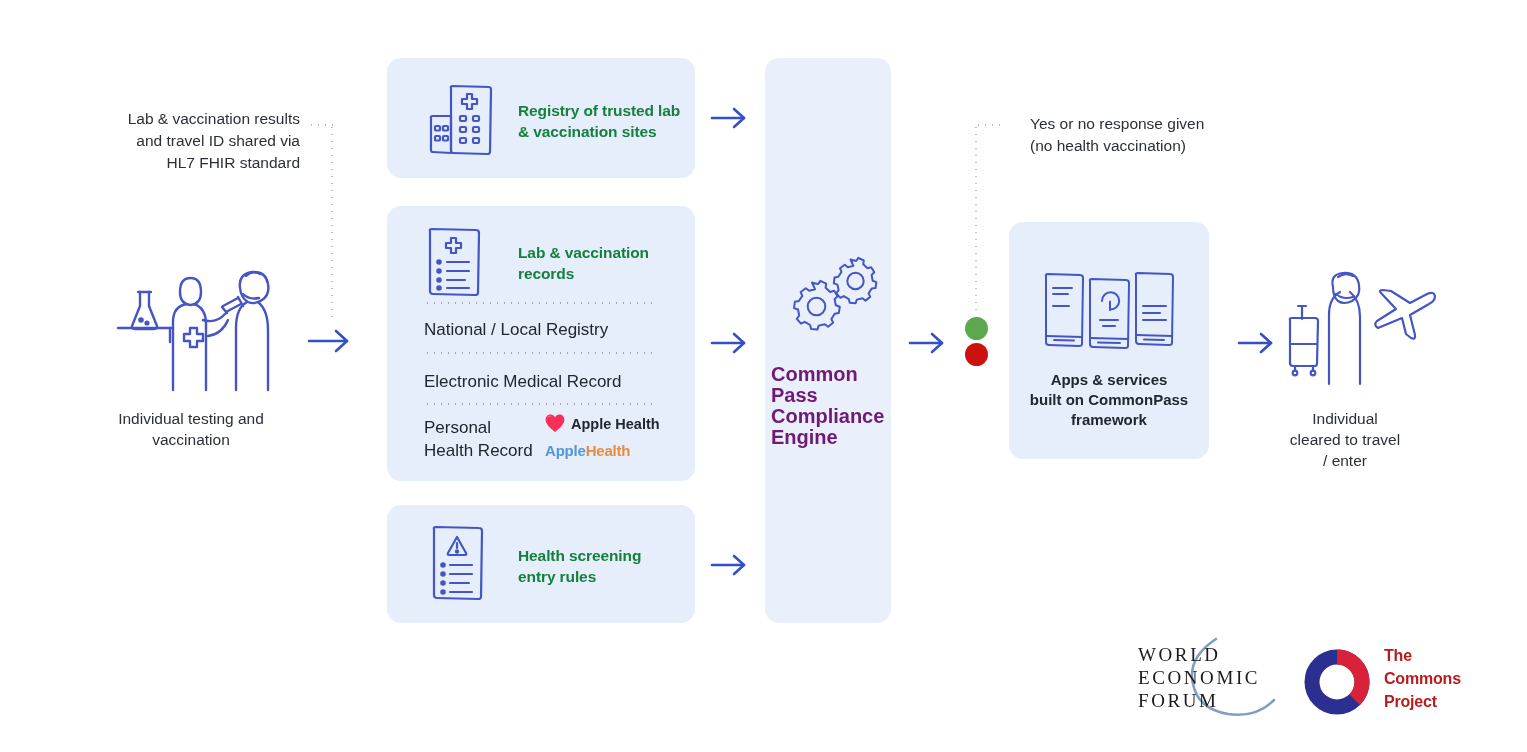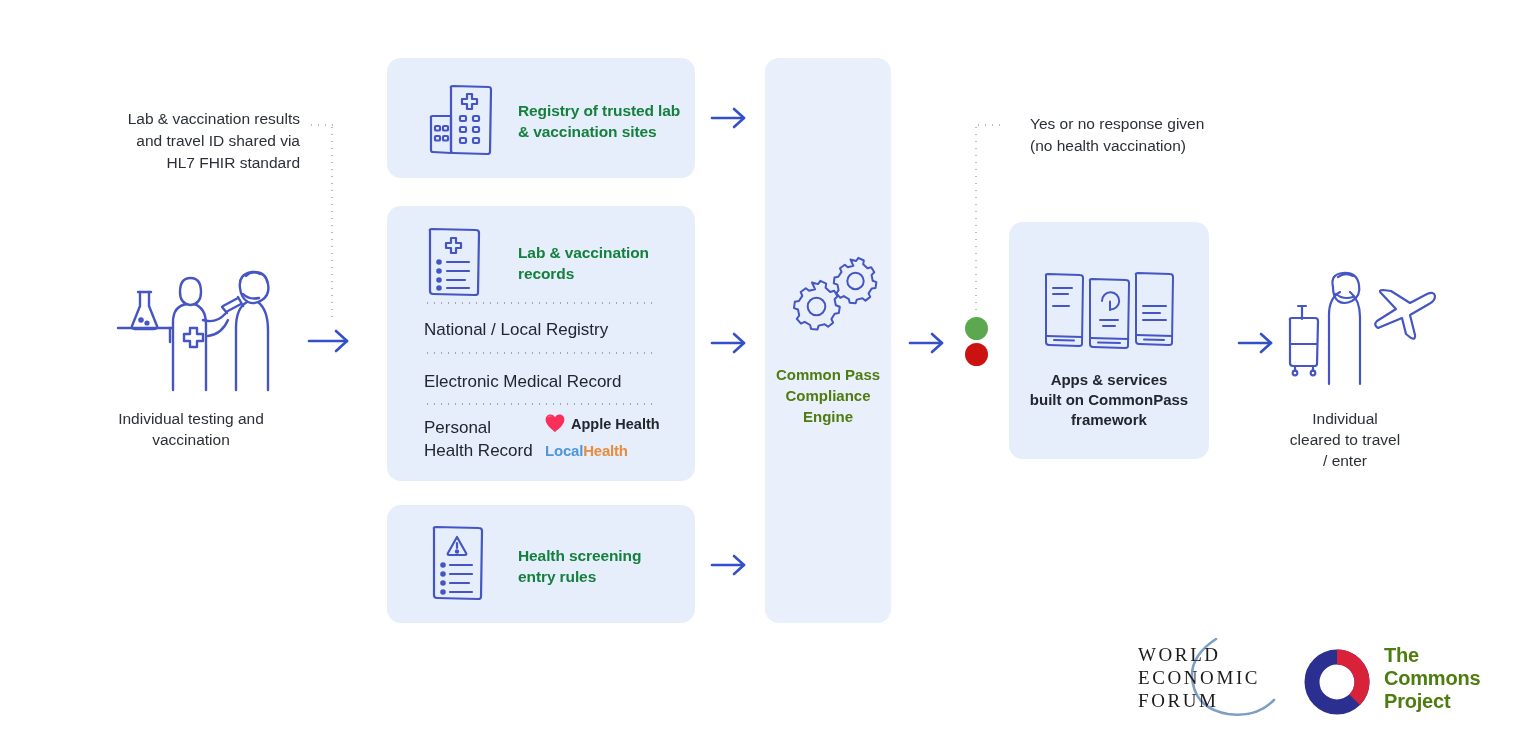--- a/index.html
+++ b/index.html
@@ -36,25 +36,25 @@
     color:#15803d;
     letter-spacing:-0.1px;
   }
   .row-label{
     font-size:17px;
     line-height:23px;
     color:#22262e;
     font-weight:400;
   }
   .engine-title{
-    font-size:15px;
+    font-size:20px;
     line-height:21px;
     font-weight:bold;
-    text-align:center;
-    color:#4d7c0f;
+    text-align:left;
+    color:#701a75;
   }
   .note{
     font-size:15.5px;
     line-height:22px;
     color:#2b3038;
   }
   .note.right{text-align:right;}
   .apps-title{
     font-size:15px;
     line-height:20px;
@@ -99,23 +99,23 @@
   .wef-text{
     font-family:Liberation Serif, serif;
     color:#1b1b1b;
     font-size:19px;
     letter-spacing:2.6px;
     line-height:21px;
     text-align:left;
     font-weight:400;
   }
   .tcp-text{
-    color:#4d7c0f;
+    color:#b91c1c;
     font-weight:bold;
-    font-size:20px;
+    font-size:16px;
     line-height:23px;
     letter-spacing:-0.2px;
   }
   svg{display:block;overflow:visible;}
 </style>
 </head>
 <body>
 
 <div class="stage">
 
@@ -249,21 +249,21 @@
 
     <div class="abs" style="left:158px;top:208px;width:20px;height:19px;">
       <svg width="20" height="19" viewBox="0 0 20 19">
         <path d="M10 18 C10 18 0.6 11.6 0.6 5.8 C0.6 2.5 3.1 0.6 5.5 0.6 C7.6 0.6 9.2 2 10 3.3 C10.8 2 12.4 0.6 14.5 0.6 C16.9 0.6 19.4 2.5 19.4 5.8 C19.4 11.6 10 18 10 18 Z" fill="#fa2e5a"></path>
         <path d="M5.6 1.6 C3.9 1.6 2.4 2.8 2.0 4.5 C2.9 2.9 5.3 2.3 6.9 3.3 C6.5 2.2 6.2 1.6 5.6 1.6 Z" fill="#ff6f90" opacity="0.85"></path>
       </svg>
     </div>
     <div class="abs ah" style="left:184px;top:210px;font-weight:bold;">Apple Health</div>
 
     <div class="abs ch" style="left:158px;top:236px;">
-      <span class="c1">Local</span><span class="c2">Health</span>
+      <span class="c1">Apple</span><span class="c2">Health</span>
     </div>
   </div>
 
   <div class="abs" style="left:710px;top:331px;">
     <svg width="40" height="24" viewBox="0 0 40 24">
       <g fill="none" stroke="#3350c8" stroke-width="2.6" stroke-linecap="round" stroke-linejoin="round">
         <path d="M2 12 L34 12"></path>
         <path d="M24 3 L34 12 L24 21"></path>
       </g>
     </svg>

